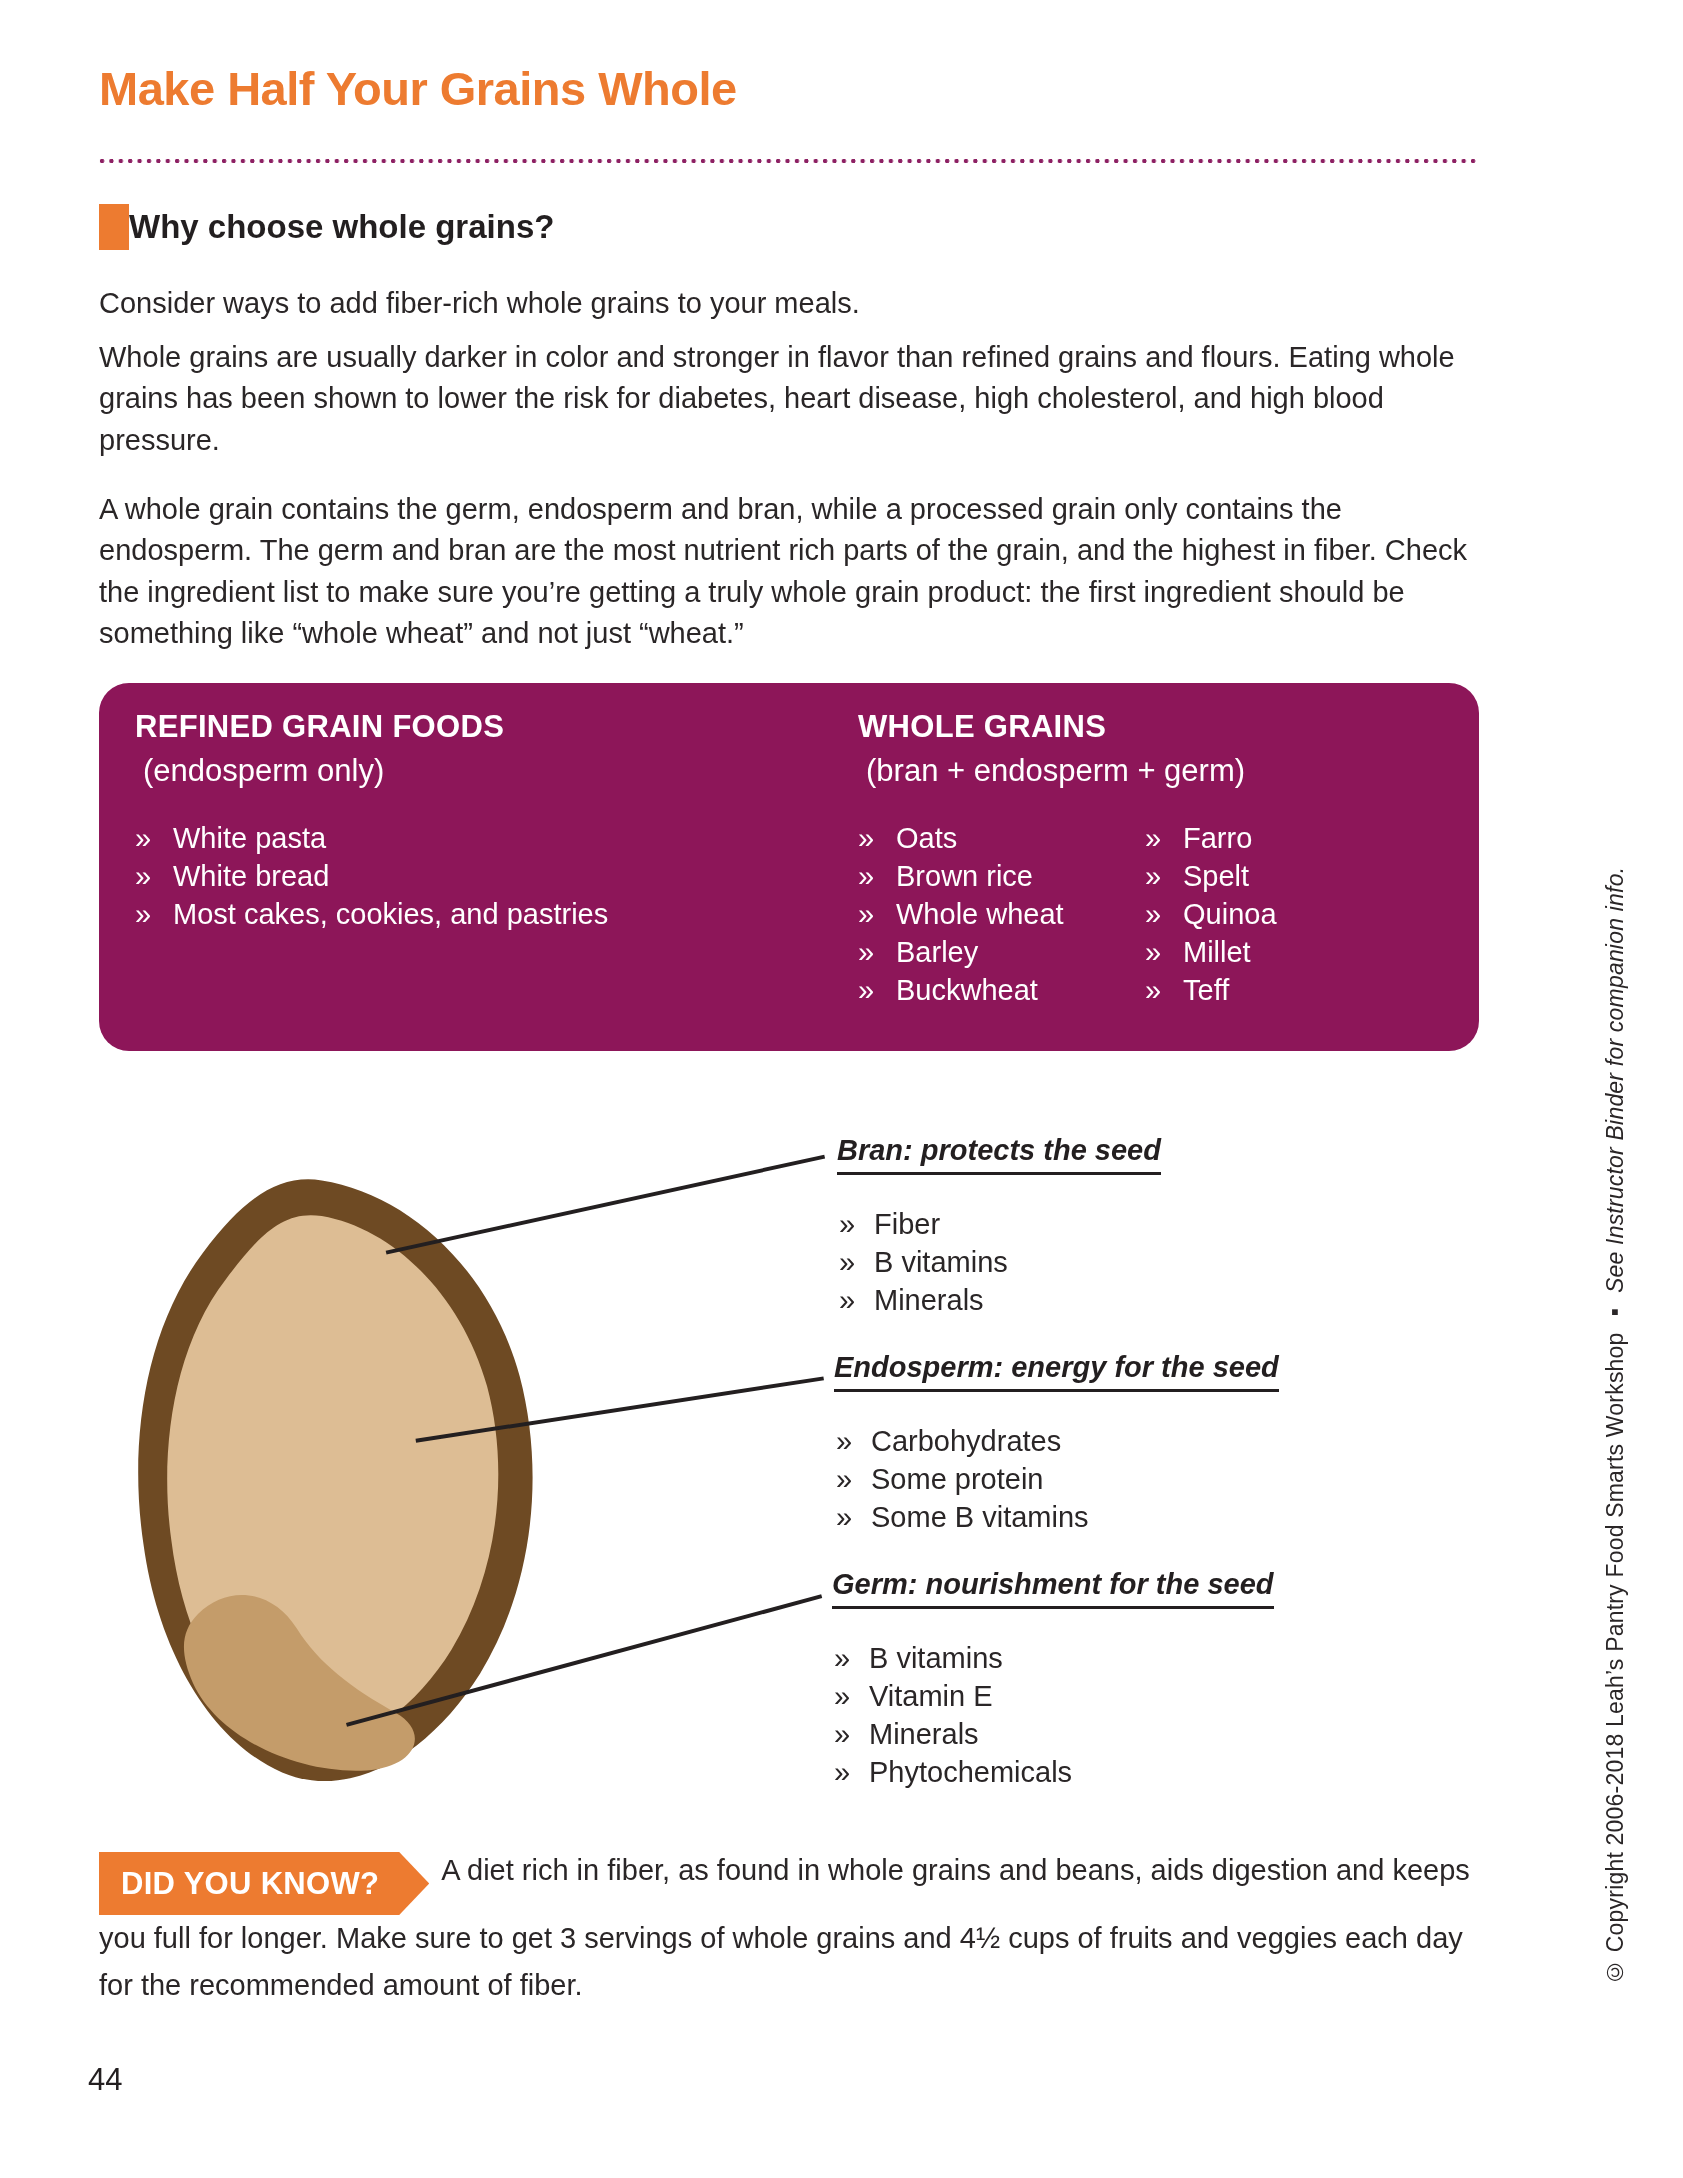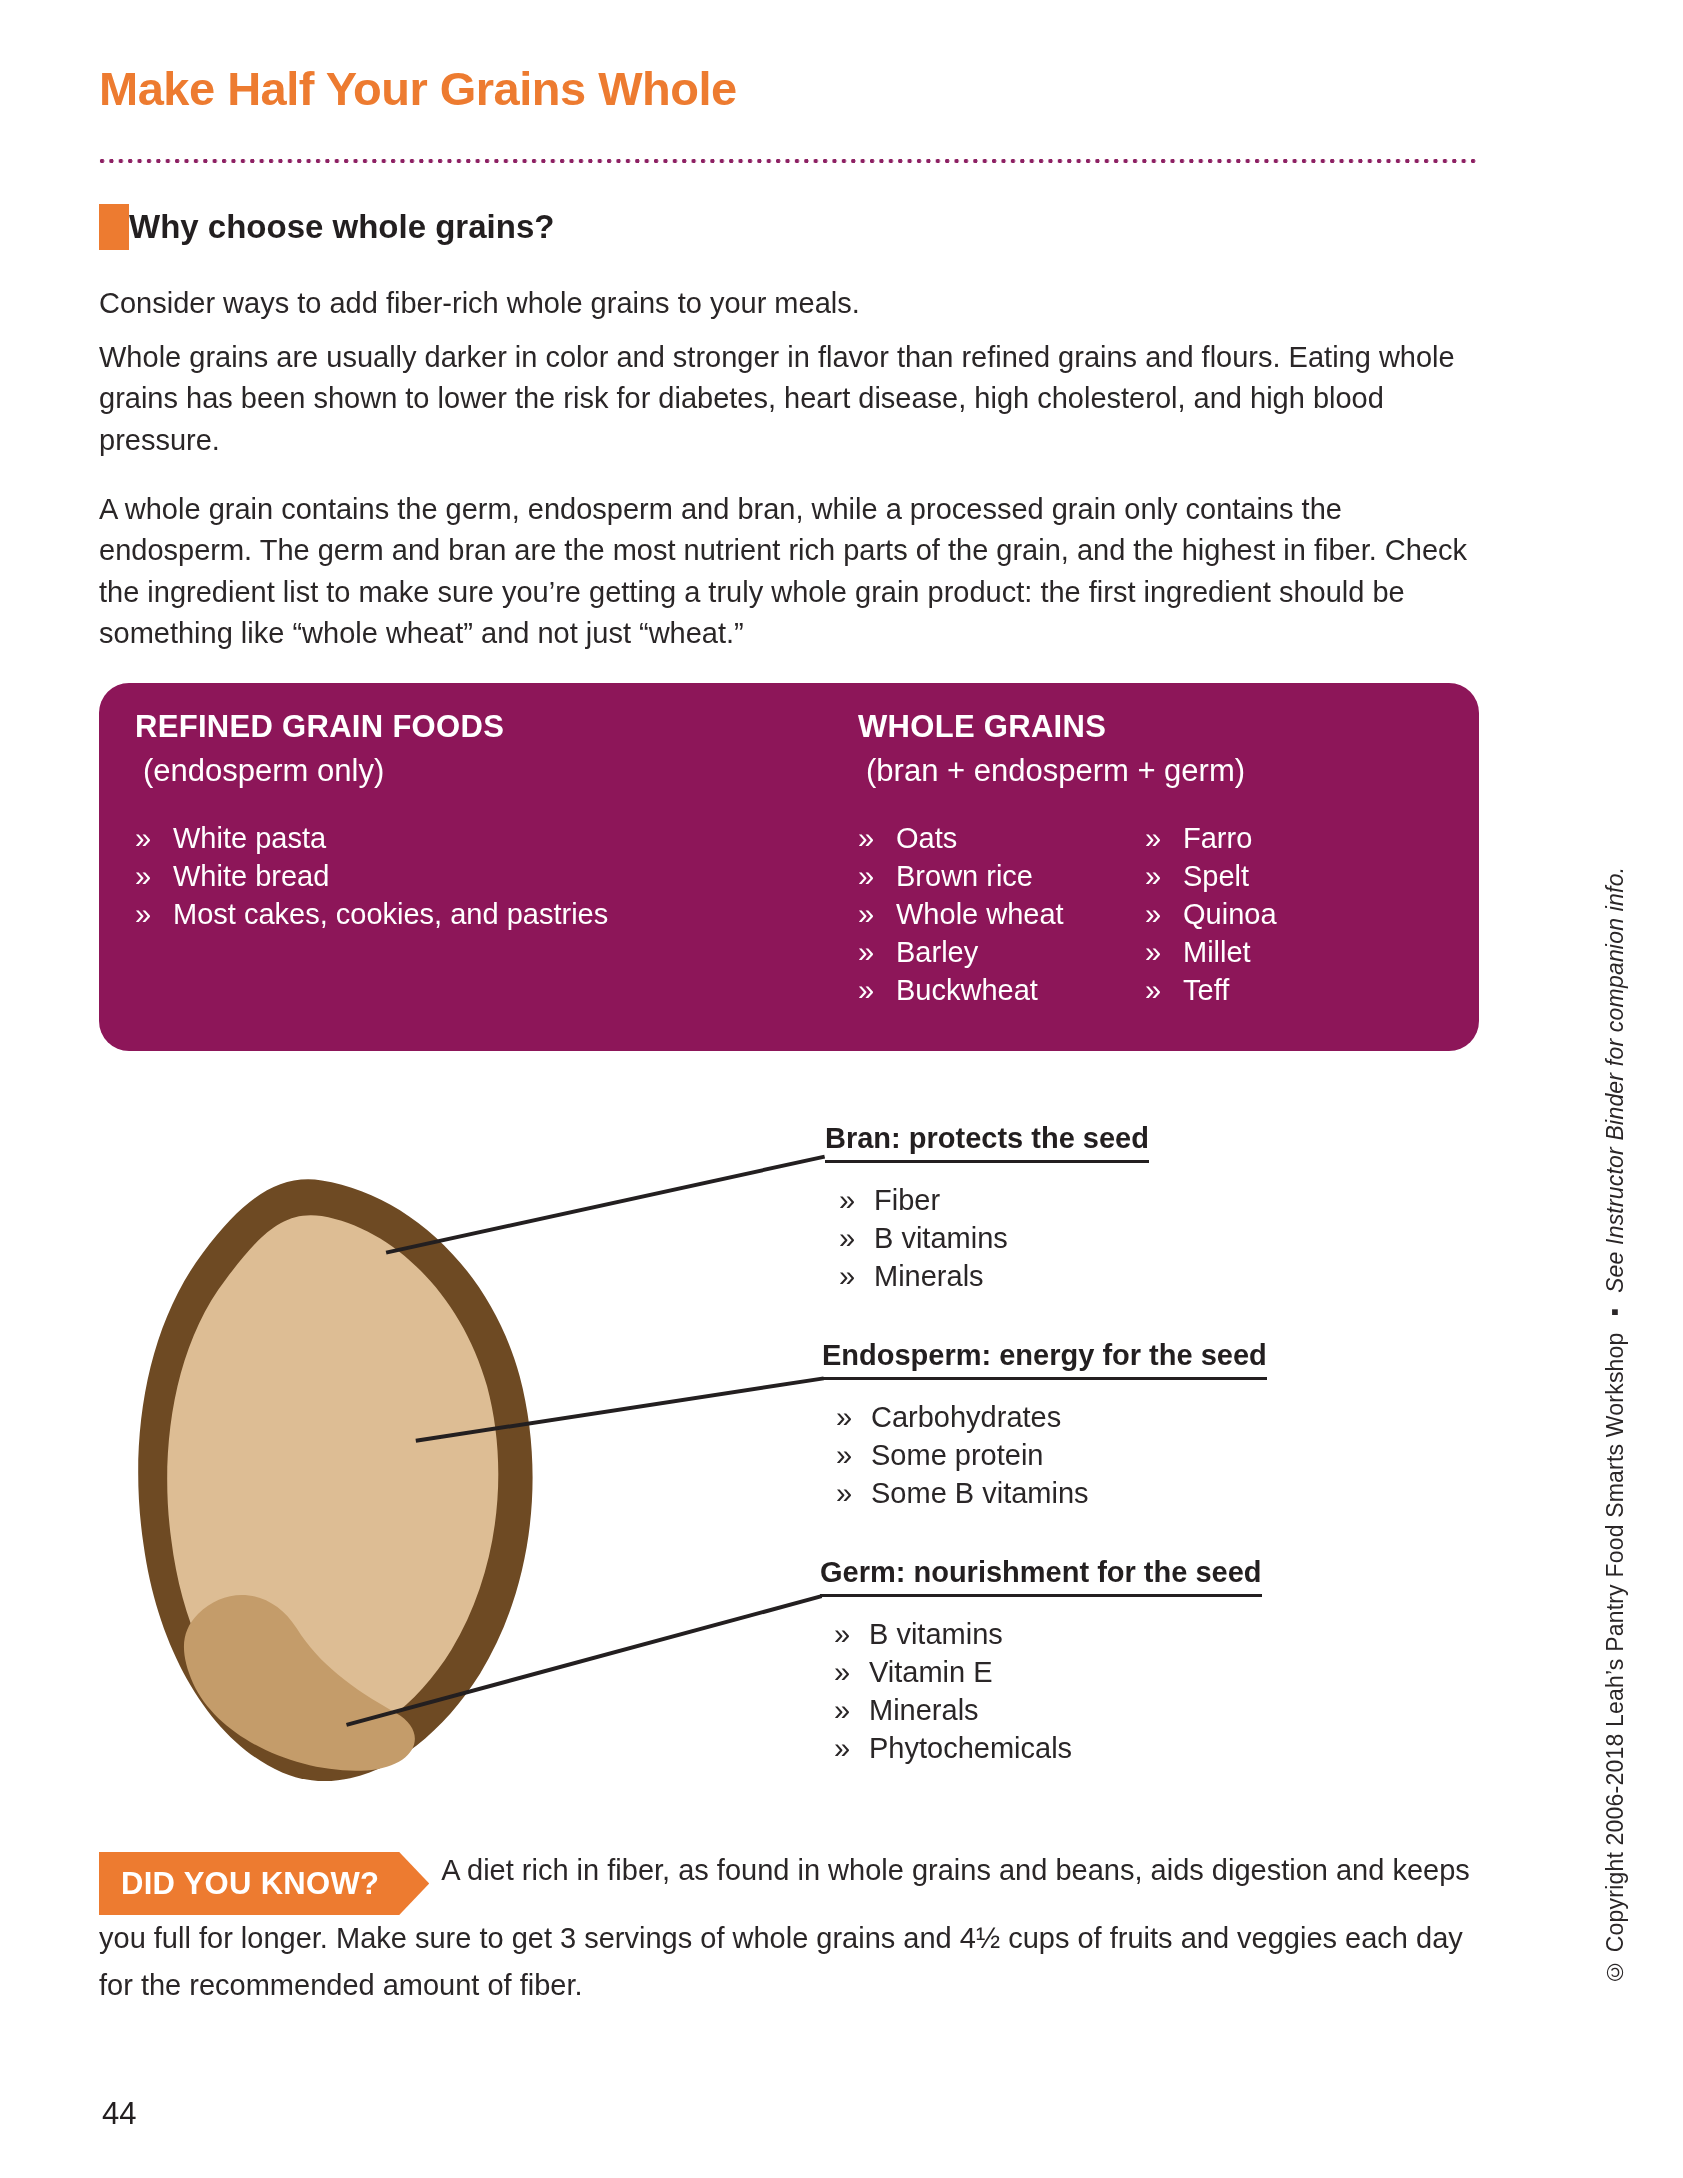--- a/index.html
+++ b/index.html
@@ -35,38 +35,38 @@
   .grain-box h3{margin:0;font-size:31px;font-weight:700;letter-spacing:0.3px;}
   .grain-box .subtitle{margin:8px 0 0 8px;font-size:31px;font-weight:400;}
   .g-list{list-style:none;margin:30px 0 0 0;padding:0;font-size:29px;}
   .g-list li{display:flex;gap:16px;line-height:38px;align-items:baseline;}
   .g-list .mk{flex:0 0 22px;}
   .whole-cols{display:grid;grid-template-columns:287px auto;column-gap:0;}
 
   
   .seed-svg{left:99px;top:1119px;width:990px;height:693px;}
   .diagram-label h4{
-    margin:0;font-size:29px;font-weight:700;color:#231f20;display:inline-block;
-    border-bottom:3px solid #231f20;padding-bottom:5px;
+    margin:12px;font-size:29px;font-weight:700;color:#231f20;display:inline-block;
+    border-bottom:3px solid #231f20;padding-bottom:5px;font-style:italic;
   }
   .d-list{list-style:none;margin:18px 0 0 14px;padding:0;font-size:29px;color:#2a2627;}
   .d-list li{display:flex;gap:15px;line-height:38px;align-items:baseline;}
   .d-list .mk{flex:0 0 20px;}
   .lab-bran{left:825px;top:1122px;}
   .lab-endo{left:822px;top:1339px;}
   .lab-germ{left:820px;top:1556px;}
 
   
   .dyk{left:99px;top:1847px;width:1380px;margin:0;font-size:29px;line-height:47px;color:#2a2627;}
   .dyk-badge{
     display:inline-block;background:#ed7b30;color:#ffffff;font-weight:700;font-size:31px;
     padding:8px 50px 8px 22px;margin-right:12px;vertical-align:-14px;letter-spacing:0.3px;
     clip-path:polygon(0 0,calc(100% - 30px) 0,100% 50%,calc(100% - 30px) 100%,0 100%);
   }
-  .page-number{left:102px;top:2062px;font-size:31px;color:#231f20;margin-top:34px;}
+  .page-number{left:88px;top:2062px;font-size:31px;color:#231f20;}
 
   
   .side-copyright{
     left:1602px;top:1005px;height:980px;
     writing-mode:vertical-rl;transform:rotate(180deg);
     font-size:23px;color:#2a2627;white-space:nowrap;letter-spacing:0.2px;
   }
   .side-copyright .it{font-style:italic;}
 </style>
 </head>

